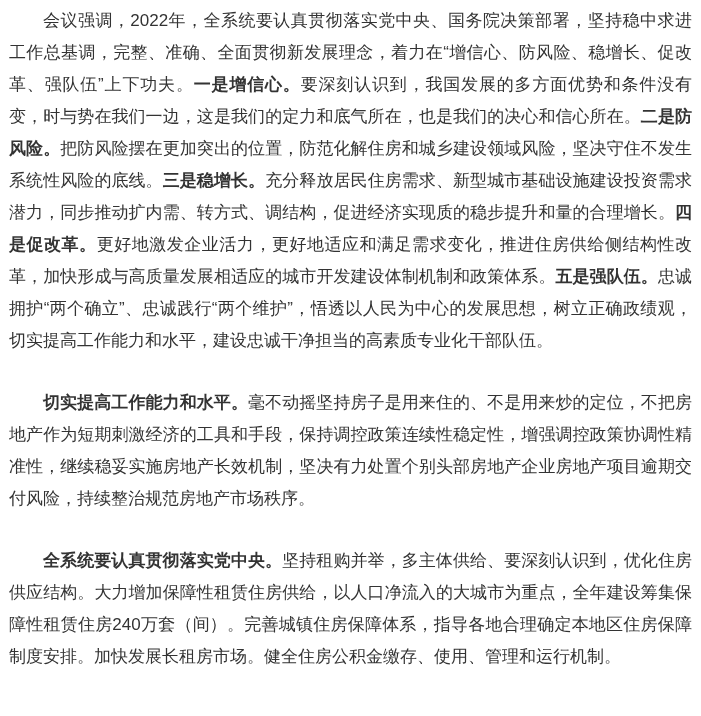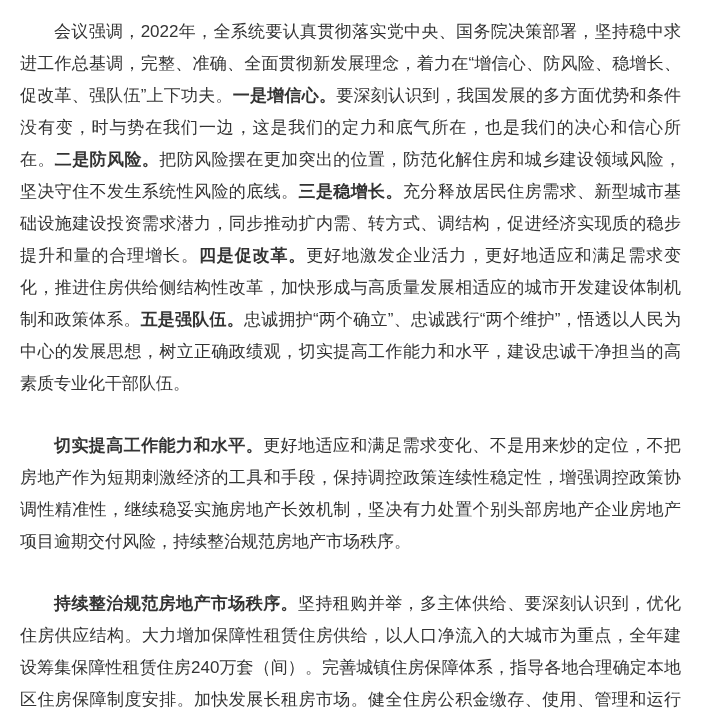--- a/index.html
+++ b/index.html
@@ -15,30 +15,30 @@
     background: #ffffff;
     padding: 5px 9px 10px 9px;
     font-family: "Liberation Sans", "DejaVu Sans", sans-serif;
     color: #333333;
     font-size: 17px;
     line-height: 32px;
     text-align: justify;
     overflow: hidden;
   }
   .para {
-    margin: 11px;
+    margin: 0;
     text-indent: 2em;
   }
   .para.gap-after {
     margin-bottom: 30px;
   }
   .para span.run-bold {
     font-weight: 700;
   }
 </style>
 </head>
 <body>
 
 <div class="page">
   <p class="para gap-after"><span class="run-normal">会议强调，2022年，全系统要认真贯彻落实党中央、国务院决策部署，坚持稳中求进工作总基调，完整、准确、全面贯彻新发展理念，着力在“增信心、防风险、稳增长、促改革、强队伍”上下功夫。</span><span class="run-bold">一是增信心。</span><span class="run-normal">要深刻认识到，我国发展的多方面优势和条件没有变，时与势在我们一边，这是我们的定力和底气所在，也是我们的决心和信心所在。</span><span class="run-bold">二是防风险。</span><span class="run-normal">把防风险摆在更加突出的位置，防范化解住房和城乡建设领域风险，坚决守住不发生系统性风险的底线。</span><span class="run-bold">三是稳增长。</span><span class="run-normal">充分释放居民住房需求、新型城市基础设施建设投资需求潜力，同步推动扩内需、转方式、调结构，促进经济实现质的稳步提升和量的合理增长。</span><span class="run-bold">四是促改革。</span><span class="run-normal">更好地激发企业活力，更好地适应和满足需求变化，推进住房供给侧结构性改革，加快形成与高质量发展相适应的城市开发建设体制机制和政策体系。</span><span class="run-bold">五是强队伍。</span><span class="run-normal">忠诚拥护“两个确立”、忠诚践行“两个维护”，悟透以人民为中心的发展思想，树立正确政绩观，切实提高工作能力和水平，建设忠诚干净担当的高素质专业化干部队伍。</span></p>
-  <p class="para gap-after"><span class="run-bold">切实提高工作能力和水平。</span><span class="run-normal">更好地适应和满足需求变化、不是用来炒的定位，不把房地产作为短期刺激经济的工具和手段，保持调控政策连续性稳定性，增强调控政策协调性精准性，继续稳妥实施房地产长效机制，坚决有力处置个别头部房地产企业房地产项目逾期交付风险，持续整治规范房地产市场秩序。</span></p>
-  <p class="para"><span class="run-bold">持续整治规范房地产市场秩序。</span><span class="run-normal">坚持租购并举，多主体供给、要深刻认识到，优化住房供应结构。大力增加保障性租赁住房供给，以人口净流入的大城市为重点，全年建设筹集保障性租赁住房240万套（间）。完善城镇住房保障体系，指导各地合理确定本地区住房保障制度安排。加快发展长租房市场。健全住房公积金缴存、使用、管理和运行机制。</span></p>
+  <p class="para gap-after"><span class="run-bold">切实提高工作能力和水平。</span><span class="run-normal">毫不动摇坚持房子是用来住的、不是用来炒的定位，不把房地产作为短期刺激经济的工具和手段，保持调控政策连续性稳定性，增强调控政策协调性精准性，继续稳妥实施房地产长效机制，坚决有力处置个别头部房地产企业房地产项目逾期交付风险，持续整治规范房地产市场秩序。</span></p>
+  <p class="para"><span class="run-bold">全系统要认真贯彻落实党中央。</span><span class="run-normal">坚持租购并举，多主体供给、要深刻认识到，优化住房供应结构。大力增加保障性租赁住房供给，以人口净流入的大城市为重点，全年建设筹集保障性租赁住房240万套（间）。完善城镇住房保障体系，指导各地合理确定本地区住房保障制度安排。加快发展长租房市场。健全住房公积金缴存、使用、管理和运行机制。</span></p>
 </div>
 
 </body></html>

